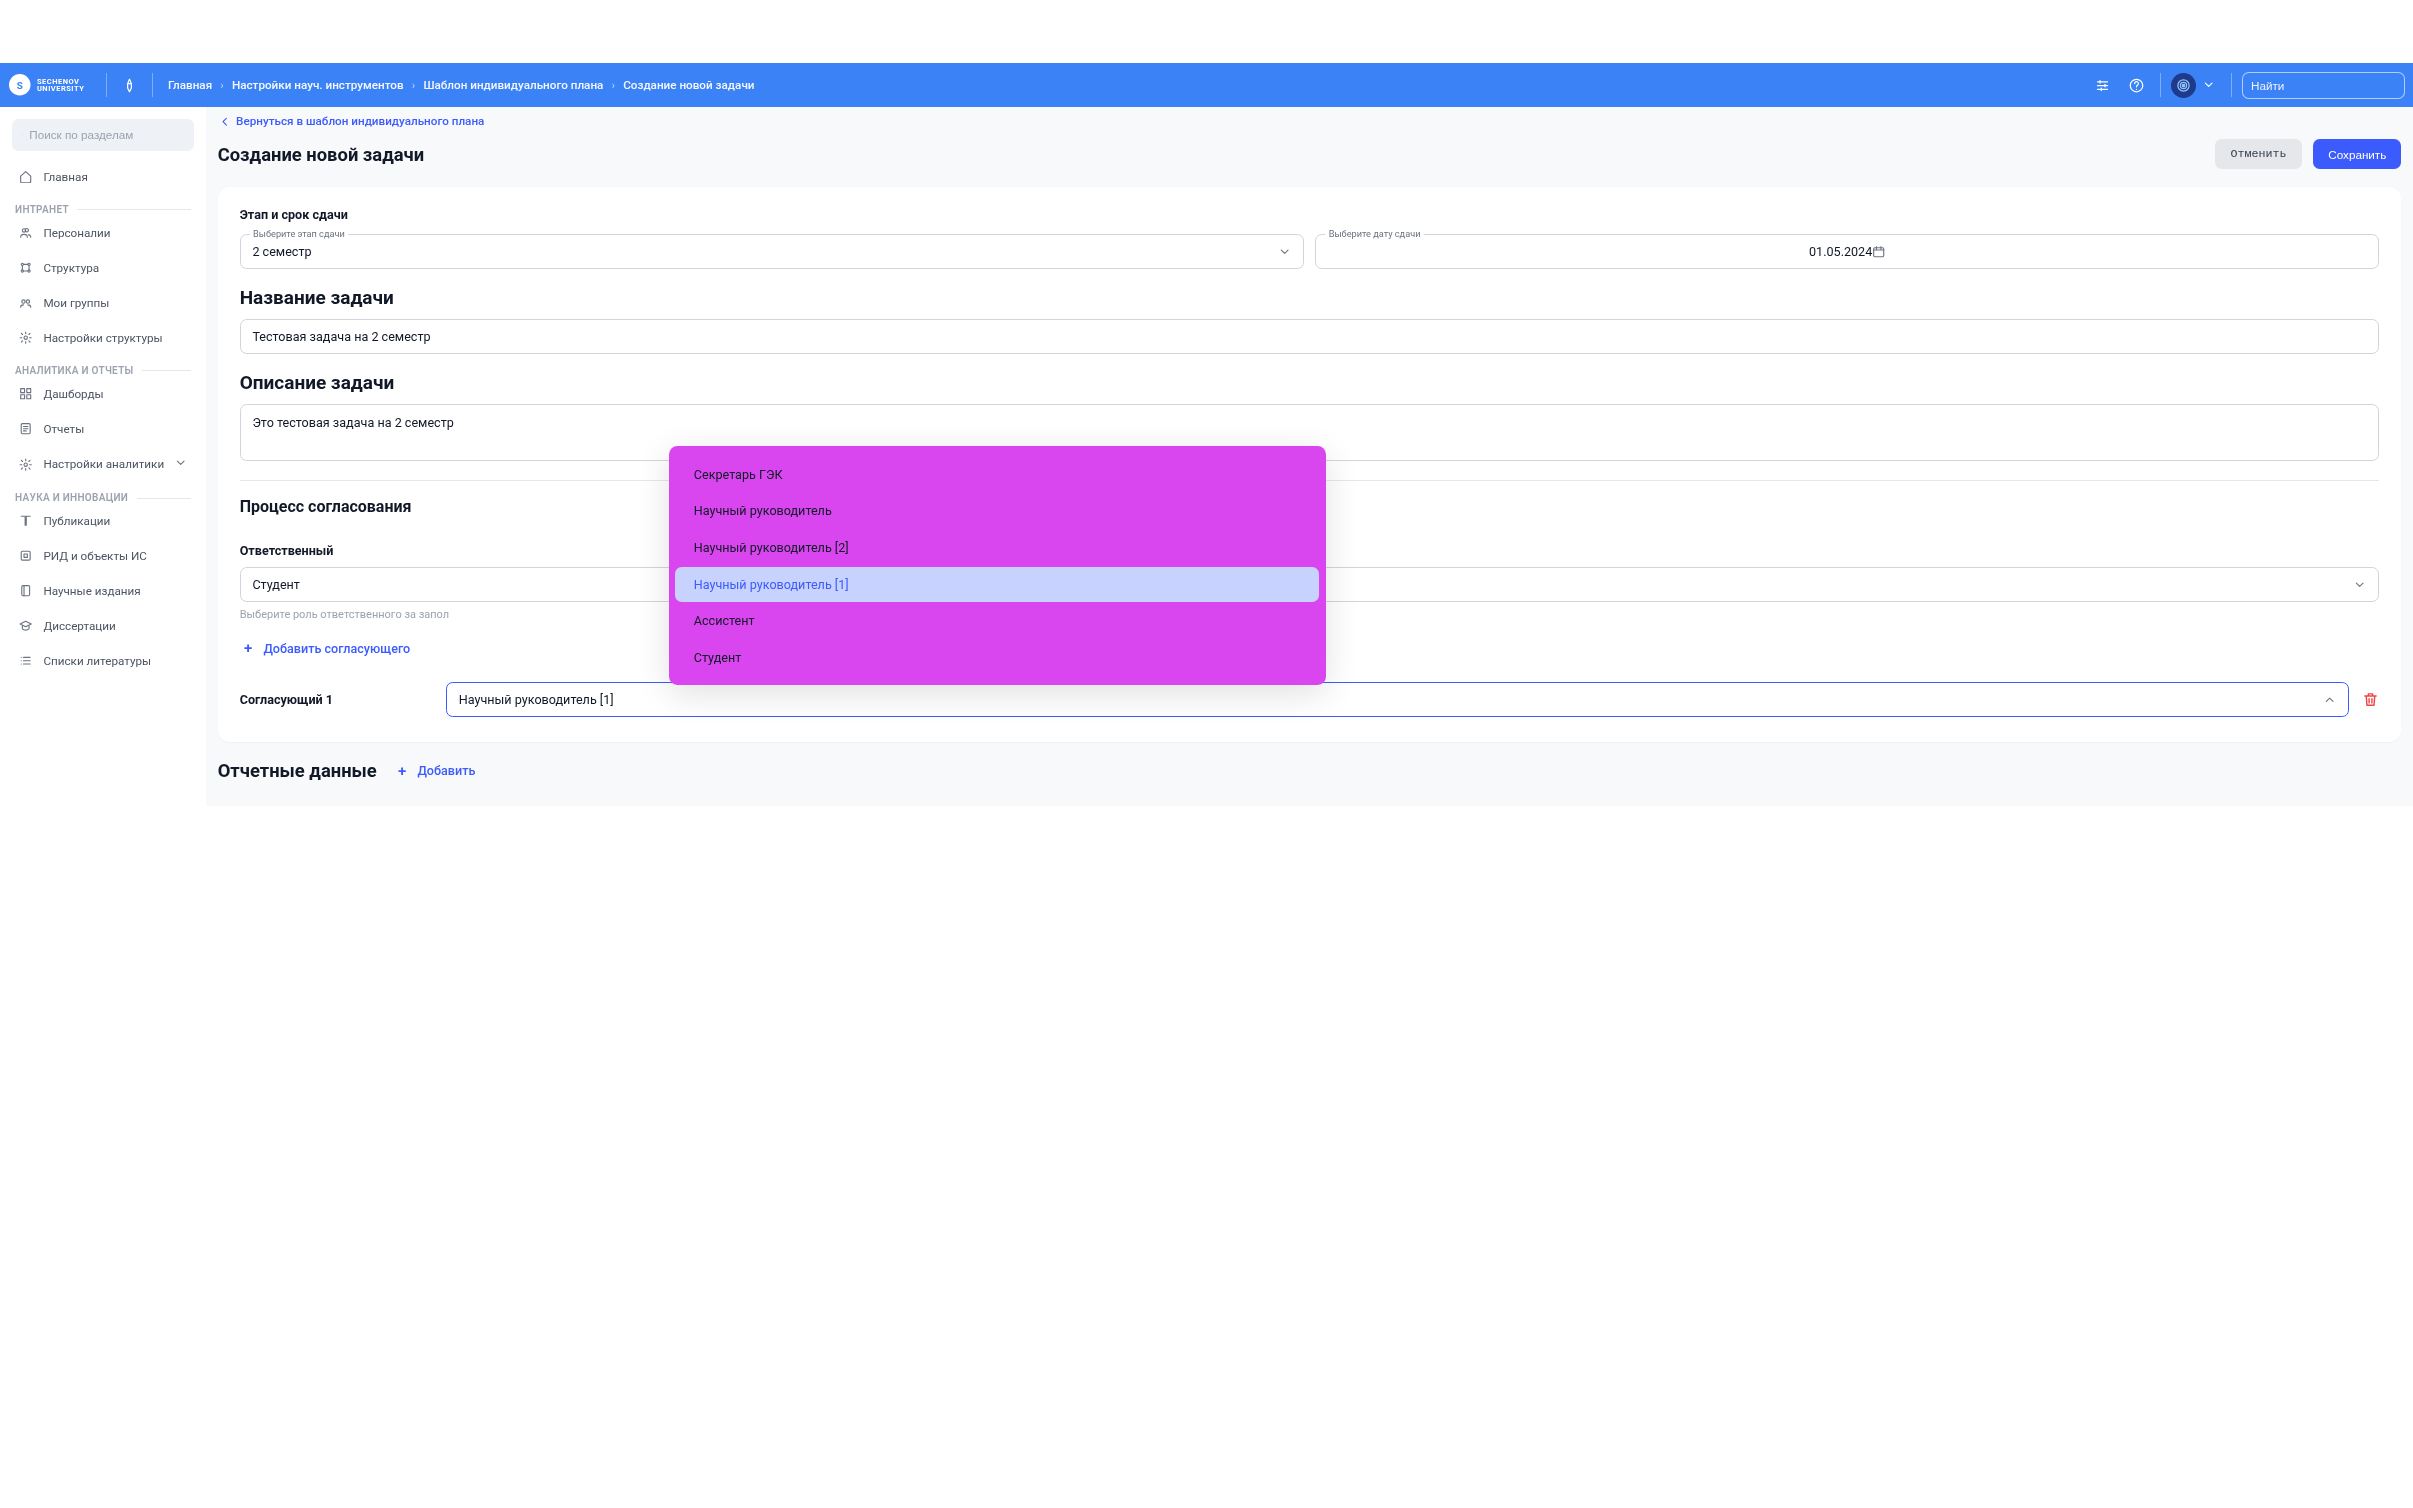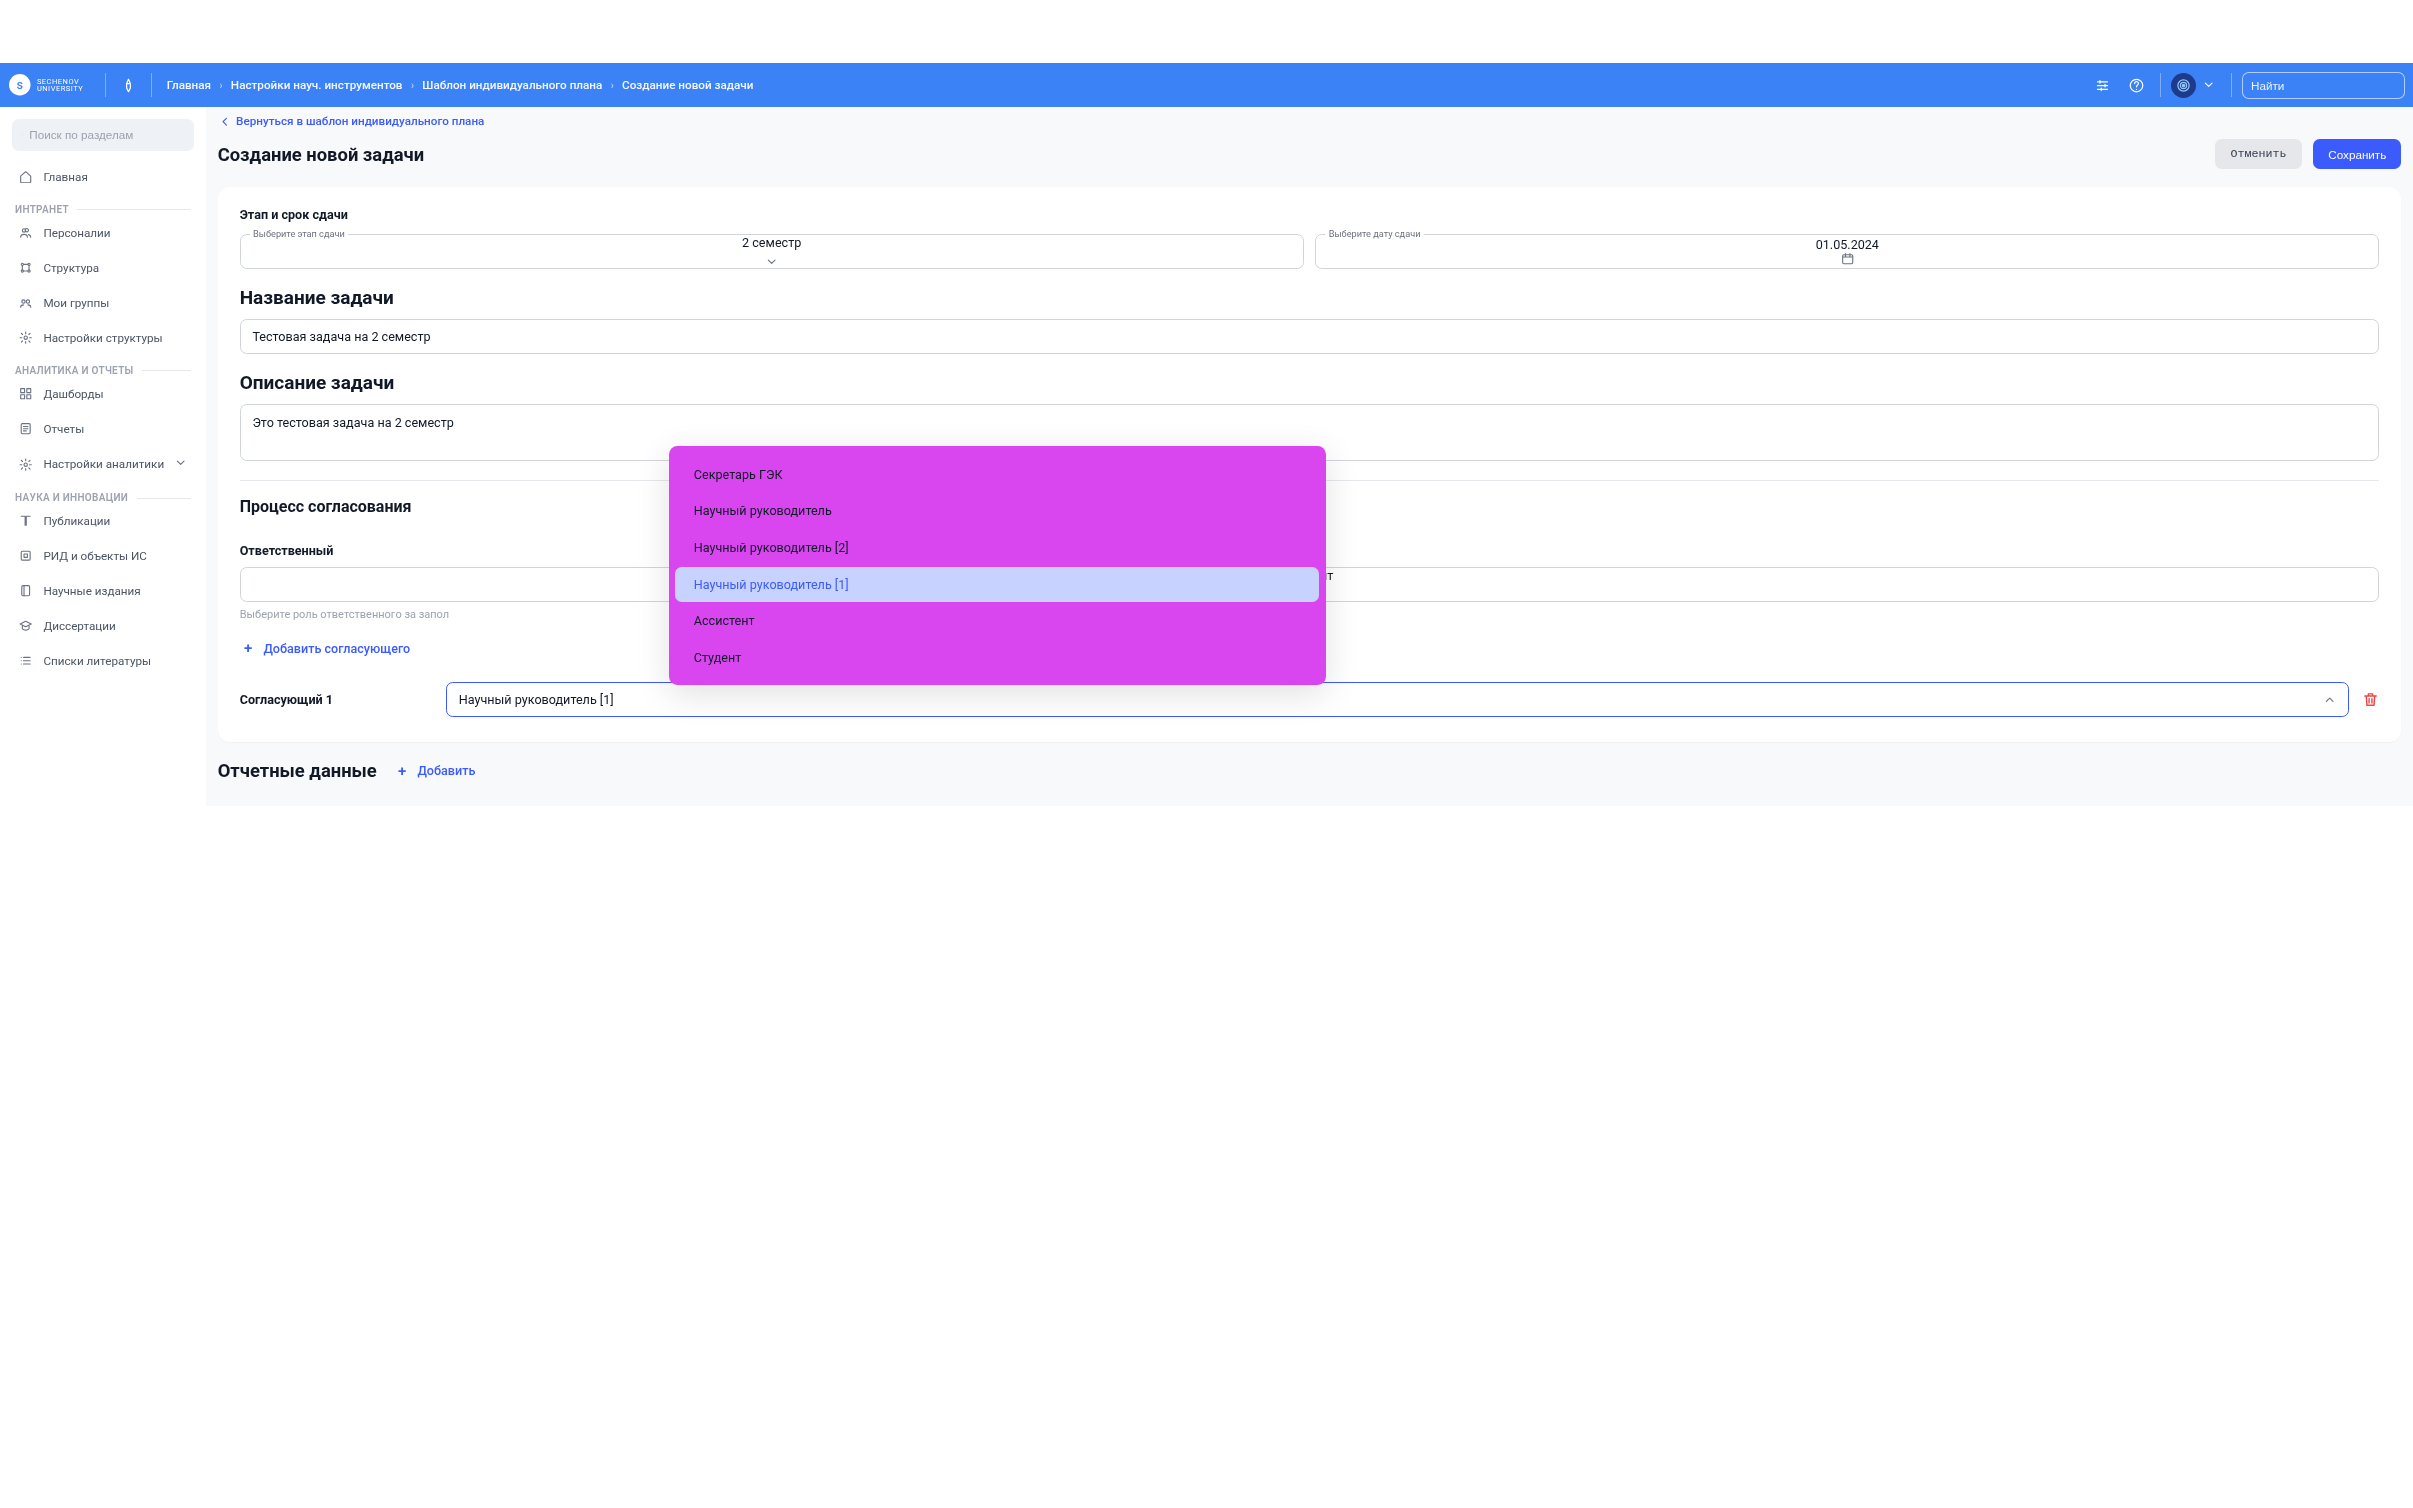--- a/index.html
+++ b/index.html
@@ -11,21 +11,21 @@
     background: #3b82f6;
     height: 44px;
     display: flex;
     align-items: center;
     padding: 0 8.4px 0 8.4px;
     color: #fff;
     gap: 6.7px;
   }
   .logo-wrap { display: flex; align-items: center; gap: 5px; margin-right: 6.7px; }
   .logo-svg { width: 23.5px; height: 23.5px; }
-  .logo-text { display:flex; flex-direction:column; font-size:7.5px; line-height:1; letter-spacing:0.5px; font-weight:400; }
+  .logo-text { display:flex; flex-direction:column; font-size:7.5px; line-height:1; letter-spacing:0.5px; font-weight:700; }
   .pin-divider { width:0.8px; height:23.5px; background: rgba(255,255,255,0.35); margin: 0 8.4px; }
   .breadcrumb { display:flex; align-items:center; gap:8.4px; font-size:11.7px; }
   .breadcrumb a { color:#fff; text-decoration:none; cursor:pointer; font-weight:500; opacity:0.95; }
   .breadcrumb .chev { opacity:0.7; font-size:10px; }
   .topbar-spacer { flex:1; }
   .topbar-icon { width:27px; height:27px; display:flex; align-items:center; justify-content:center; color:#fff; cursor:pointer; border-radius:5px; }
   .topbar-vdiv { width:0.8px; height:23.5px; background: rgba(255,255,255,0.35); margin: 0 3.4px; }
   .avatar { width:25px; height:25px; border-radius:50%; background:#1e3a8a; display:flex; align-items:center; justify-content:center; cursor:pointer; }
   .search-top { display:flex; align-items:center; background:#3b82f6; border:1.3px solid rgba(255,255,255,0.6); border-radius:6.7px; height:27px; width:163px; padding:0 8.4px; gap:6.7px; color:#fff; }
   .search-top input { background:transparent; border:none; outline:none; color:#fff; font-size:11.7px; flex:1; }
@@ -53,21 +53,21 @@
   .btn-primary { background:#3b5bfd; color:#fff; }
 
   .card { background:#fff; border-radius:11.7px; margin-top:18.4px; padding:20px 22px 25px 22px; box-shadow: 0 0.8px 1.7px rgba(0,0,0,0.03); }
   .section-label { font-size:12.6px; font-weight:700; color:#111827; margin-bottom:11.7px; }
   .row-2 { display:flex; gap:11.7px; }
   .field-wrap { position:relative; flex:1;border-radius:14px; }
   .floating-label { position:absolute; top:-5.9px; left:10px; background:#fff; padding:0 3.4px; font-size:9.2px; color:#6b7280; }
   .select-like, .input-like, .textarea-like {
     width:100%; height:35px; border:0.8px solid #d1d5db; border-radius:6.7px; padding:0 11.7px; font-size:12.6px; color:#111827; display:flex; align-items:center; background:#fff;
   }
-  .select-like { cursor:pointer; justify-content:space-between;flex-direction:column; }
+  .select-like { cursor:pointer; justify-content:space-between; }
   .textarea-like { height:57px; align-items:flex-start; padding-top:10px; resize:none; }
   .input-w-icon { justify-content:center; }
   input.input-like, textarea.textarea-like { outline:none; font-family:inherit; }
   .help-text { font-size:11px; color:#9ca3af; margin-top:6.7px; }
   .label-above { font-size:19px; font-weight:700; color:#111827; margin-top:17px; margin-bottom:10px; }
   .hr { height:0.8px; background:#e5e7eb; margin:18.4px 0 17px 0; }
 
   .add-link { display:flex; align-items:center; gap:6.7px; color:#3b5bfd; font-size:12.6px; font-weight:500; cursor:pointer; margin-top:18.4px; }
   .plus-box { width:17px; height:17px; display:flex; align-items:center; justify-content:center; color:#3b5bfd; font-size:15px; font-weight:600; }
 

